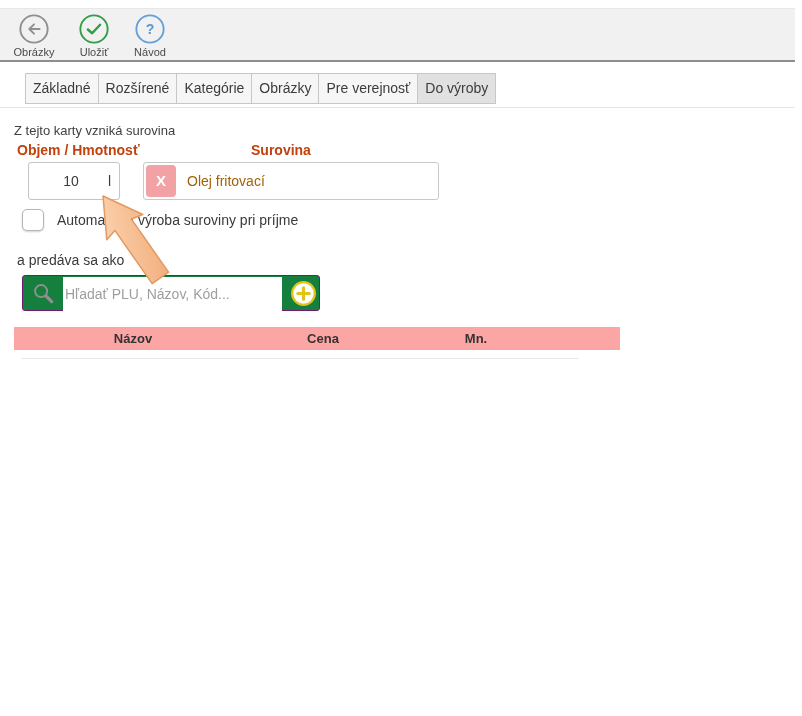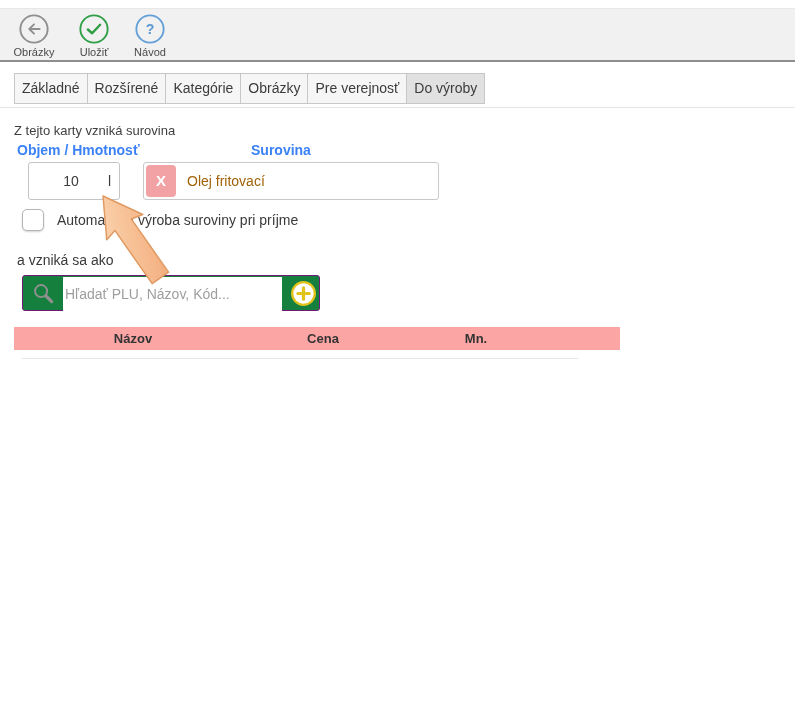--- a/index.html
+++ b/index.html
@@ -8,26 +8,26 @@
   
   .toolbar{position:absolute;left:0;top:8px;width:795px;height:54px;background:#f1f1f2;
     border-top:1px solid #e7e7e7;border-bottom:2px solid #8e8e8e;box-sizing:border-box;}
   .tool-item{position:absolute;top:4px;width:56px;height:46px;text-align:center;cursor:pointer;}
   .tool-item .tool-icon{display:block;height:32px;}
   .tool-label{display:block;font-size:11px;color:#4a4a4a;margin-top:1px;}
   
   .tabs{position:absolute;left:14px;top:73px;display:flex;}
   .tab{border:1px solid #c7c7c7;background:#f6f6f6;padding:6px 7px 7px 7px;font-size:14px;
     color:#3c3c3c;margin-left:-1px;white-space:nowrap;cursor:pointer;}
-  .tab:first-child{margin-left:0;}
+  .tab:first-child{margin-left:11px;}
   .tab.active{background:#e1e1e1;}
   .tabs-underline{position:absolute;left:0;top:107px;width:795px;border-top:1px solid #e4e4e4;}
   
   .intro{position:absolute;left:14px;top:123px;font-size:13px;color:#3f3f3f;}
-  .lbl{position:absolute;font-size:14px;font-weight:bold;color:#3b82f6;}
+  .lbl{position:absolute;font-size:14px;font-weight:bold;color:#c2410c;}
   .volume-label{left:17px;top:142px;}
   .surovina-label{left:251px;top:142px;}
   .volume-input{position:absolute;left:28px;top:162px;width:92px;height:38px;box-sizing:border-box;
     border:1px solid #c4c4c4;border-radius:3px;text-align:center;padding-right:8px;font-size:14px;
     color:#3c3c3c;font-family:"Liberation Sans",sans-serif;outline:none;}
   .unit{position:absolute;left:108px;top:173px;font-size:14px;color:#3c3c3c;}
   .surovina-box{position:absolute;left:143px;top:162px;width:296px;height:38px;box-sizing:border-box;
     border:1px solid #c9c9c9;border-radius:3px;background:#fff;display:flex;align-items:center;}
   .x-btn{width:30px;height:32px;margin-left:2px;background:#f2a2a4;border-radius:4px;color:#fff;
     font-weight:bold;font-size:15px;line-height:32px;text-align:center;cursor:pointer;flex:0 0 auto;}
@@ -106,21 +106,21 @@
   <div class="unit">l</div>
 
   <div class="surovina-box">
     <span class="x-btn">X</span>
     <span class="surovina-value">Olej fritovací</span>
   </div>
 
   <div class="checkbox"></div>
   <div class="checkbox-label">Automatická výroba suroviny pri príjme</div>
 
-  <div class="sells-as">a vzniká sa ako</div>
+  <div class="sells-as">a predáva sa ako</div>
 
   <div class="search-box">
     <span class="magnifier">
       <svg width="23" height="23" viewBox="0 0 24 24">
         <circle cx="9.5" cy="9.5" r="6.3" fill="none" stroke="#8f8f8f" stroke-width="2"></circle>
         <line x1="14.5" y1="14.5" x2="20.5" y2="20.5" stroke="#8f8f8f" stroke-width="3.4" stroke-linecap="round"></line>
       </svg>
     </span>
     <input type="text" placeholder="Hľadať PLU, Názov, Kód..." style="">
     <button class="plus-btn">

